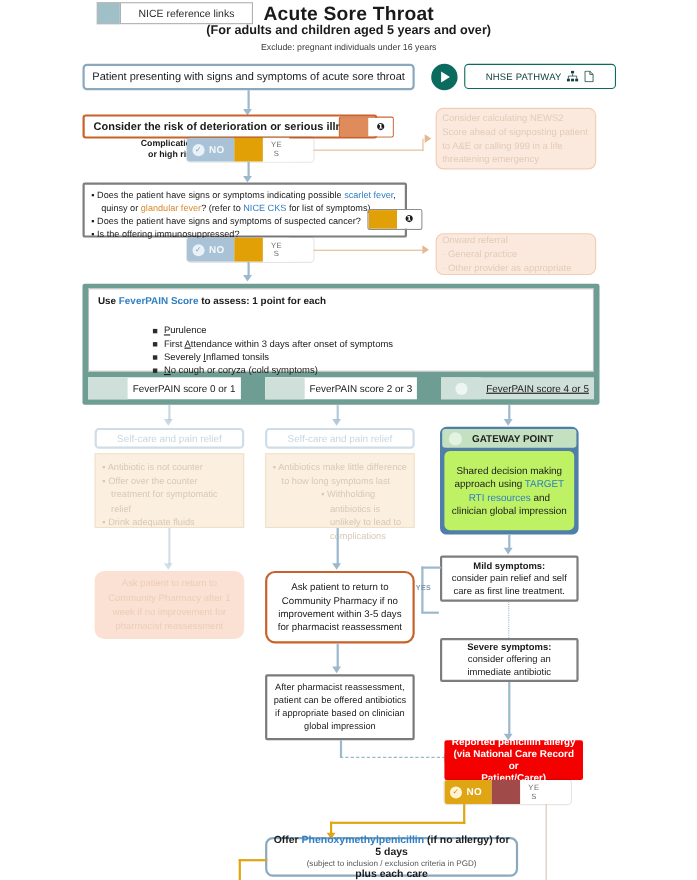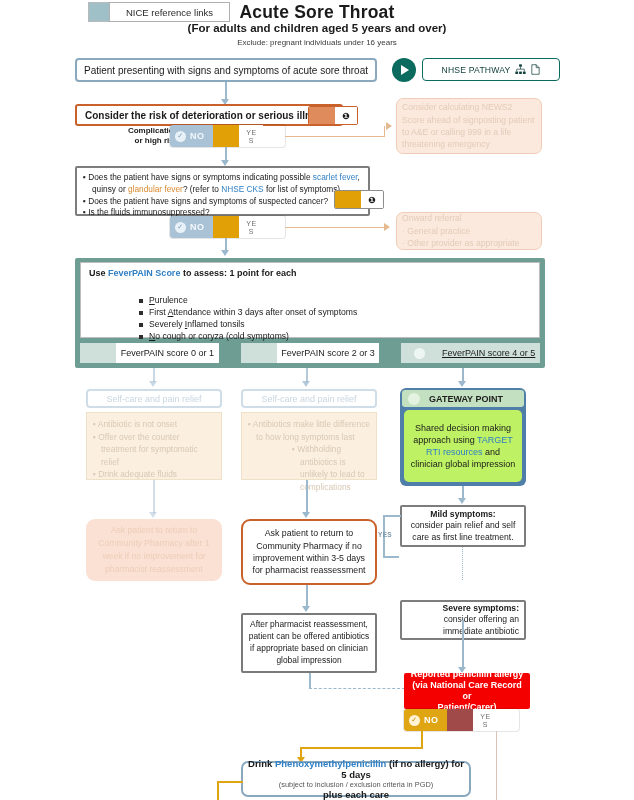--- a/index.html
+++ b/index.html
@@ -176,24 +176,24 @@
 <div class="abs" style="left:285px;top:136px;width:100px;height:1.4px;background:#e4b98f;"></div>
 <div class="abs" style="left:384px;top:126px;width:1.4px;height:11px;background:#e4b98f;"></div>
 <div class="abs arrow-r orange" style="left:386px;top:122px;"></div>
 
 <div class="abs vline" style="left:225px;top:147px;height:14px;"></div>
 <div class="abs arrow-d" style="left:221px;top:160px;"></div>
 
 <div class="abs grey-box" id="n-screen" style="left:75px;top:166px;width:295px;height:50px;background:#fff;">
   <div style="padding:4px 6px;line-height:1.42;">
     <div style="padding-left:9px;text-indent:-9px;">▪
-      <span>Does the patient have signs or symptoms indicating possible </span><span class="rt">scarlet fever</span><span>, quinsy or </span><span class="rt-o">glandular fever</span><span>? (refer to </span><span class="rt">NHSE CKS</span><span> for list of symptoms)</span>
+      <span>Does the patient have signs or symptoms indicating possible </span><span class="rt">scarlet fever</span><span>, quinsy or </span><span class="rt-o">glandular fever</span><span>? (refer to </span><span class="rt">NICE CKS</span><span> for list of symptoms)</span>
     </div>
     <div style="padding-left:9px;text-indent:-9px;">▪ <span>Does the patient have signs and symptoms of suspected cancer?</span></div>
-    <div style="padding-left:9px;text-indent:-9px;">▪ <span>Is the fluids immunosuppressed?</span></div>
+    <div style="padding-left:9px;text-indent:-9px;">▪ <span>Is the offering immunosuppressed?</span></div>
   </div>
 </div>
 <div class="abs info-chip gold" style="left:334px;top:190px;">
   <div class="fill"></div>
   <div class="i">❶</div>
 </div>
 
 <div class="abs toggle" id="t2" style="left:170px;top:216px;width:115px;">
   <div class="seg no">
     <span class="dot">✓</span>
@@ -252,21 +252,21 @@
 <div class="abs arrow-d" style="left:149px;top:381px;opacity:.55;"></div>
 <div class="abs vline" style="left:306px;top:368px;height:14px;opacity:.75;"></div>
 <div class="abs arrow-d" style="left:302px;top:381px;opacity:.75;"></div>
 <div class="abs vline" style="left:462px;top:368px;height:14px;"></div>
 <div class="abs arrow-d" style="left:458px;top:381px;"></div>
 
 <div class="abs box blue-box" style="left:86px;top:389px;width:136px;height:19px;border-color:#cfdde8;color:#c9d6e0;font-size:9px;">
   <div class="inner">Self-care and pain relief</div>
 </div>
 <div class="abs beige-body muted" style="left:86px;top:412px;width:136px;height:68px;padding:5px 6px;">
-  <div style="padding-left:8px;text-indent:-8px;">▪ <span>Antibiotic is not onset</span></div>
+  <div style="padding-left:8px;text-indent:-8px;">▪ <span>Antibiotic is not counter</span></div>
   <div style="padding-left:8px;text-indent:-8px;">▪ <span>Offer over the counter treatment for symptomatic relief</span></div>
   <div style="padding-left:8px;text-indent:-8px;">▪ <span>Drink adequate fluids</span></div>
 </div>
 <div class="abs vline" style="left:153px;top:480px;height:33px;opacity:.45;"></div>
 <div class="abs arrow-d" style="left:149px;top:512px;opacity:.45;"></div>
 <div class="abs box ghost-fill" style="left:86px;top:519px;width:136px;height:62px;">
   <div class="inner">Ask patient to return to Community Pharmacy after 1 week if no improvement for pharmacist reassessment</div>
 </div>
 
 <div class="abs box blue-box" style="left:241px;top:389px;width:136px;height:19px;border-color:#cfdde8;color:#c9d6e0;font-size:9px;">
@@ -304,21 +304,21 @@
 <div class="abs vline" style="left:462px;top:486px;height:13px;"></div>
 <div class="abs arrow-d" style="left:458px;top:498px;"></div>
 
 <div class="abs box grey-box" style="left:400px;top:505px;width:126px;height:42px;font-size:8.6px;line-height:1.35;">
   <div class="inner">
     <b>Mild symptoms:</b><br>
     <span>consider pain relief and self care as first line treatment.</span>
   </div>
 </div>
 <div class="abs dotline" style="left:462px;top:547px;height:33px;"></div>
-<div class="abs box grey-box" style="left:400px;top:600px;width:126px;height:40px;font-size:8.6px;line-height:1.35;text-align:right;">
+<div class="abs box grey-box" style="left:400px;top:580px;width:126px;height:40px;font-size:8.6px;line-height:1.35;">
   <div class="inner">
     <b>Severe symptoms:</b><br>
     <span>consider offering an immediate antibiotic</span>
   </div>
 </div>
 
 <div class="abs" style="left:383px;top:515px;width:1.5px;height:42px;background:#9bb8cd;"></div>
 <div class="abs" style="left:383px;top:515px;width:18px;height:1.5px;background:#9bb8cd;"></div>
 <div class="abs" style="left:383px;top:556px;width:16px;height:1.5px;background:#9bb8cd;"></div>
 <div class="abs yes-lbl" style="left:378px;top:531px;">YES</div>
@@ -347,20 +347,20 @@
 
 <div class="abs" style="left:421px;top:731px;width:2px;height:18px;background:#e0a512;"></div>
 <div class="abs" style="left:300px;top:747px;width:123px;height:2px;background:#e0a512;"></div>
 <div class="abs" style="left:300px;top:747px;width:2px;height:12px;background:#e0a512;"></div>
 <div class="abs arrow-d gold" style="left:297px;top:757px;"></div>
 <div class="abs" style="left:496px;top:731px;width:1.2px;height:69px;background:#d8c4b8;"></div>
 
 <div class="abs box blue-box" style="left:241px;top:761px;width:230px;height:36px;border-color:#8aa9bf;border-radius:7px;">
   <div class="inner">
     <div style="font-size:9.5px;font-weight:bold;">
-      <span>Drink </span><span class="rt">Phenoxymethylpenicillin</span><span> (if no allergy) for 5 days</span>
+      <span>Offer </span><span class="rt">Phenoxymethylpenicillin</span><span> (if no allergy) for 5 days</span>
     </div>
     <div style="font-size:7.4px;color:#555;">(subject to inclusion / exclusion criteria in PGD)</div>
     <div style="font-size:9.5px;font-weight:bold;">plus each care</div>
   </div>
 </div>
 <div class="abs" style="left:217px;top:781px;width:2px;height:19px;background:#e0a512;"></div>
 <div class="abs" style="left:217px;top:781px;width:26px;height:2px;background:#e0a512;"></div>
 
 </body></html>

